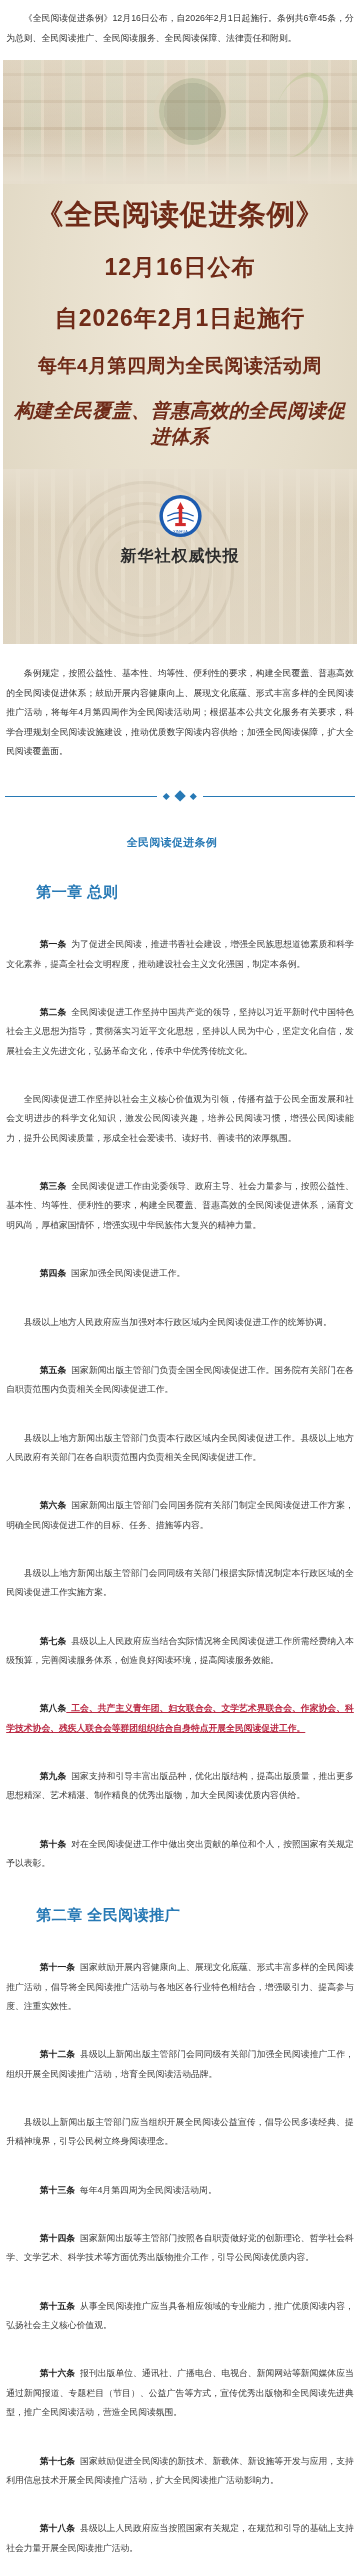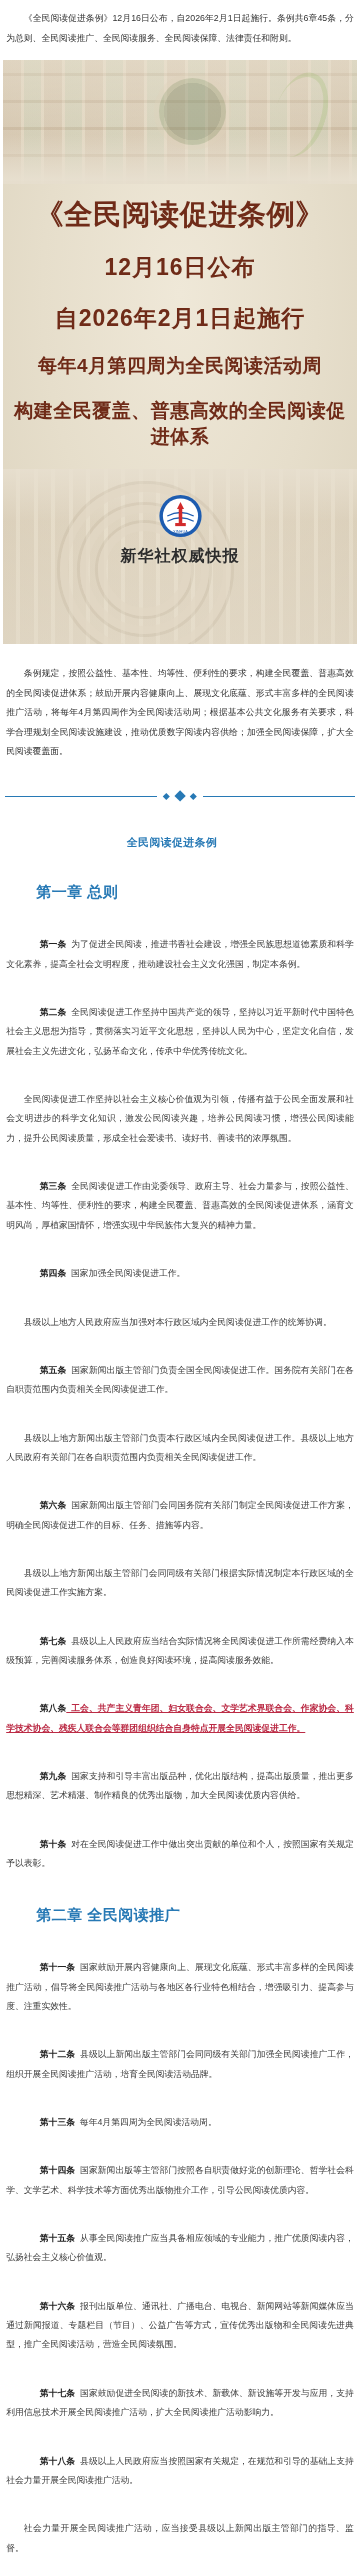--- a/index.html
+++ b/index.html
@@ -124,21 +124,21 @@
   <div class="banner">
     <div class="photo photo-top">
       <div class="nook"></div>
       <div class="vine"></div>
     </div>
     <div class="banner-text">
       <div class="b-title" style="color: rgb(111, 43, 24);">《全民阅读促进条例》</div>
       <div class="b-line" style="color: rgb(111, 43, 24);">12月16日公布</div>
       <div class="b-line" style="color: rgb(111, 43, 24);">自2026年2月1日起施行</div>
       <div class="b-sub" style="color: rgb(111, 43, 24);">每年4月第四周为全民阅读活动周</div>
-      <div class="b-sub" style="color: rgb(111, 43, 24);">构建全民覆盖、普惠高效的全民阅读促进体系</div>
+      <div class="b-sub" style="color: rgb(111, 43, 24); font-style: italic;">构建全民覆盖、普惠高效的全民阅读促进体系</div>
     </div>
     <div class="photo photo-bottom">
       <div class="arch a1"></div>
       <div class="arch a2"></div>
       <div class="arch a3"></div>
       <div class="logo-wrap">
         <span class="logo-circle">
           <svg viewBox="0 0 100 100" width="44" height="44">
             <circle cx="50" cy="50" r="48" fill="#1d5cb0"></circle>
             <circle cx="50" cy="50" r="40" fill="#ffffff"></circle>
@@ -178,20 +178,21 @@
       <p class="art">县级以上地方新闻出版主管部门负责本行政区域内全民阅读促进工作。县级以上地方人民政府有关部门在各自职责范围内负责相关全民阅读促进工作。</p>
       <p class="art"><strong>第六条</strong><span>&nbsp;&nbsp;国家新闻出版主管部门会同国务院有关部门制定全民阅读促进工作方案，明确全民阅读促进工作的目标、任务、措施等内容。</span></p>
       <p class="art">县级以上地方新闻出版主管部门会同同级有关部门根据实际情况制定本行政区域的全民阅读促进工作实施方案。</p>
       <p class="art"><strong>第七条</strong><span>&nbsp;&nbsp;县级以上人民政府应当结合实际情况将全民阅读促进工作所需经费纳入本级预算，完善阅读服务体系，创造良好阅读环境，提高阅读服务效能。</span></p>
       <p class="art"><strong>第八条</strong><span class="red-text" style="color: rgb(187, 43, 69);">&nbsp;&nbsp;工会、共产主义青年团、妇女联合会、文学艺术界联合会、作家协会、科学技术协会、残疾人联合会等群团组织结合自身特点开展全民阅读促进工作。</span></p>
       <p class="art"><strong>第九条</strong><span>&nbsp;&nbsp;国家支持和引导丰富出版品种，优化出版结构，提高出版质量，推出更多思想精深、艺术精湛、制作精良的优秀出版物，加大全民阅读优质内容供给。</span></p>
       <p class="art"><strong>第十条</strong><span>&nbsp;&nbsp;对在全民阅读促进工作中做出突出贡献的单位和个人，按照国家有关规定予以表彰。</span></p>
       <div class="chapter" style="color: rgb(39, 121, 181);">第二章  全民阅读推广</div>
       <p class="art"><strong>第十一条</strong><span>&nbsp;&nbsp;国家鼓励开展内容健康向上、展现文化底蕴、形式丰富多样的全民阅读推广活动，倡导将全民阅读推广活动与各地区各行业特色相结合，增强吸引力、提高参与度、注重实效性。</span></p>
       <p class="art"><strong>第十二条</strong><span>&nbsp;&nbsp;县级以上新闻出版主管部门会同同级有关部门加强全民阅读推广工作，组织开展全民阅读推广活动，培育全民阅读活动品牌。</span></p>
+      <p class="art">县级以上新闻出版主管部门应当组织开展全民阅读公益宣传，倡导公民多读经典、提升精神境界，引导公民树立终身阅读理念。</p>
       <p class="art"><strong>第十三条</strong><span>&nbsp;&nbsp;每年4月第四周为全民阅读活动周。</span></p>
       <p class="art"><strong>第十四条</strong><span>&nbsp;&nbsp;国家新闻出版等主管部门按照各自职责做好党的创新理论、哲学社会科学、文学艺术、科学技术等方面优秀出版物推介工作，引导公民阅读优质内容。</span></p>
       <p class="art"><strong>第十五条</strong><span>&nbsp;&nbsp;从事全民阅读推广应当具备相应领域的专业能力，推广优质阅读内容，弘扬社会主义核心价值观。</span></p>
       <p class="art"><strong>第十六条</strong><span>&nbsp;&nbsp;报刊出版单位、通讯社、广播电台、电视台、新闻网站等新闻媒体应当通过新闻报道、专题栏目（节目）、公益广告等方式，宣传优秀出版物和全民阅读先进典型，推广全民阅读活动，营造全民阅读氛围。</span></p>
       <p class="art"><strong>第十七条</strong><span>&nbsp;&nbsp;国家鼓励促进全民阅读的新技术、新载体、新设施等开发与应用，支持利用信息技术开展全民阅读推广活动，扩大全民阅读推广活动影响力。</span></p>
       <p class="art"><strong>第十八条</strong><span>&nbsp;&nbsp;县级以上人民政府应当按照国家有关规定，在规范和引导的基础上支持社会力量开展全民阅读推广活动。</span></p>
       <p class="art">社会力量开展全民阅读推广活动，应当接受县级以上新闻出版主管部门的指导、监督。</p>
     </div>
 
 </div>

